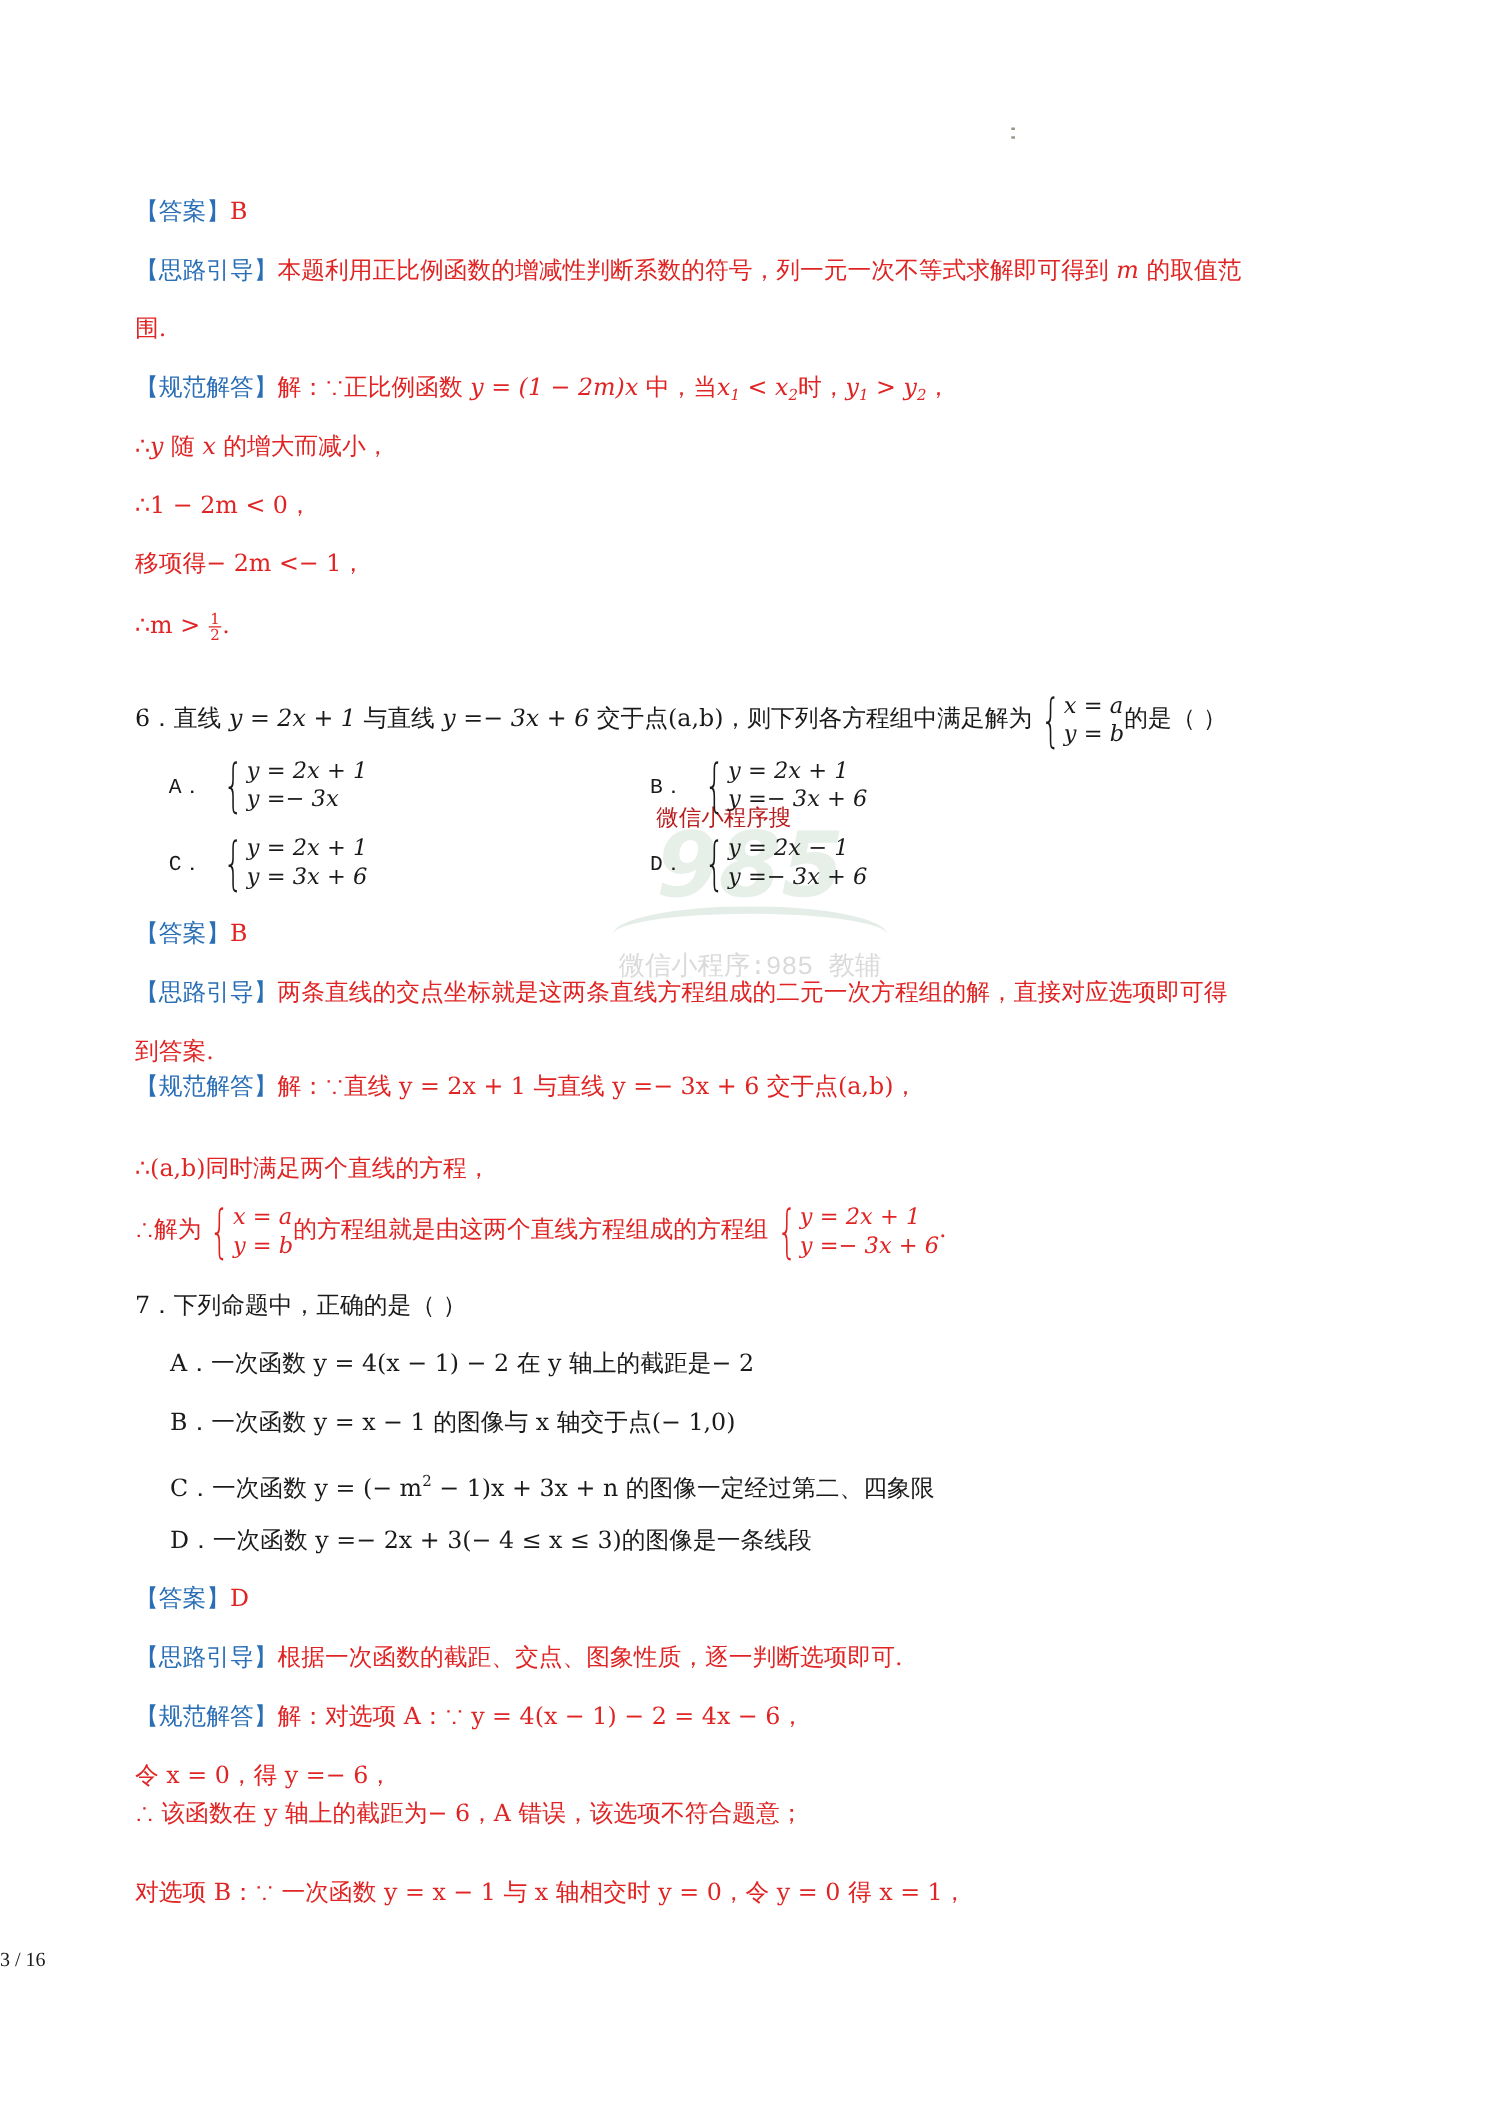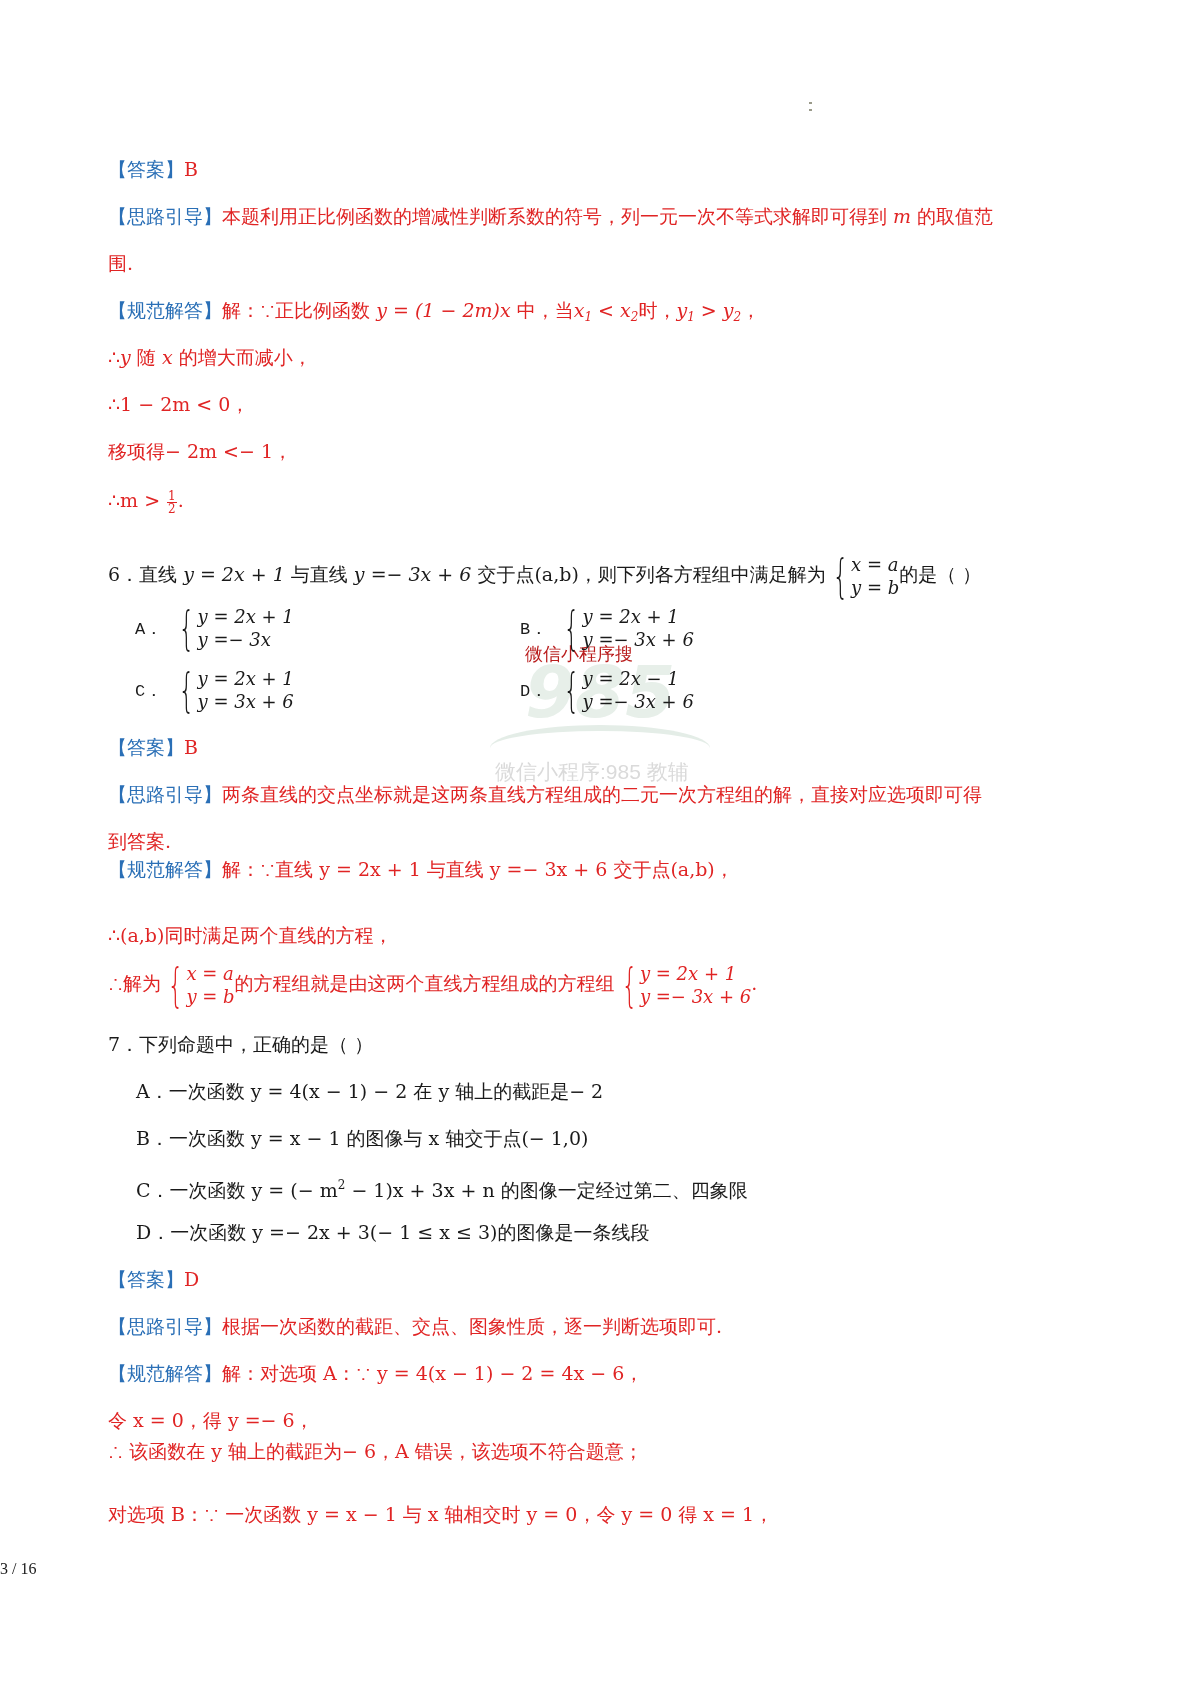--- a/index.html
+++ b/index.html
@@ -17,21 +17,21 @@
   .frac .num { border-bottom: 1px solid currentColor; padding: 0 1px; }
   .sys { display: inline-flex; align-items: center; vertical-align: middle; }
   .brace { font-size: 46px; line-height: 46px; font-weight: 200; transform: scaleX(0.55); display: inline-block; margin-right: -4px; font-family: "DejaVu Sans", sans-serif; }
   .sys-lines { display: inline-flex; flex-direction: column; font-style: italic; font-size: 18px; line-height: 23px; justify-content: center; }
   .opt { position: absolute; font-size: 19px; display: flex; align-items: center; }
   .opt .letter { margin-right: 10px; font-family: "Liberation Mono", monospace; font-size: 17px; }
   .watermark { position: absolute; left: 470px; top: 630px; width: 260px; height: 160px; pointer-events: none; }
   .wm-text-top { position: absolute; left: 55px; top: 12px; font-family: "DejaVu Sans", sans-serif; font-size: 18px; color: #b91c1c; }
   .wm-num { position: absolute; left: 55px; top: 20px; font-family: "DejaVu Sans", sans-serif; font-size: 72px; font-weight: bold; color: #e7efe9; font-style: italic; }
   .wm-book { position: absolute; left: 20px; top: 95px; width: 220px; height: 40px; border-top: 6px solid #e4ede7; border-radius: 50% 50% 0 0; }
-  .wm-text-bottom { position: absolute; left: 495px; top: 758px; font-family: Liberation Sans, sans-serif; font-size: 21px; color: #dadada; }
+  .wm-text-bottom { position: absolute; left: 495px; top: 758px; font-family: Liberation Mono, monospace; font-size: 21px; color: #dadada; }
   .dot-artifact { position: absolute; left: 809px; top: 102px; width: 3px; height: 10px; }
   .dot-artifact i { display: block; width: 3px; height: 2px; background: #9a9a8a; margin-bottom: 5px; }
   .footer { position: absolute; left: 0; width: 1190px; top: 1560px; text-align: left; font-size: 16px; font-family: "Liberation Serif", serif; }
 </style>
 </head>
 <body>
 
 <div class="dot-artifact">
     <i></i>
     <i></i>
@@ -148,21 +148,21 @@
 <div class="line black" style="top:1077px; left:136px">
   <span>A．</span><span>一次函数 y = 4(x − 1) − 2 在 y 轴上的截距是− 2</span>
 </div>
 <div class="line black" style="top:1124px; left:136px">
   <span>B．</span><span>一次函数 y = x − 1 的图像与 x 轴交于点(− 1,0)</span>
 </div>
 <div class="line black" style="top:1171px; left:136px">
   <span>C．</span><span>一次函数 y = (− m</span><span class="sup">2</span><span> − 1)x + 3x + n 的图像一定经过第二、四象限</span>
 </div>
 <div class="line black" style="top:1218px; left:136px">
-  <span>D．</span><span>一次函数 y =− 2x + 3(− 1 ≤ x ≤ 3)的图像是一条线段</span>
+  <span>D．</span><span>一次函数 y =− 2x + 3(− 4 ≤ x ≤ 3)的图像是一条线段</span>
 </div>
 
 <div class="line" style="top:1265px">
   <span class="label">【答案】</span><span class="red">D</span>
 </div>
 <div class="line" style="top:1312px">
   <span class="label">【思路引导】</span><span class="red">根据一次函数的截距、交点、图象性质，逐一判断选项即可.</span>
 </div>
 <div class="line" style="top:1359px">
   <span class="label">【规范解答】</span><span class="red">解：对选项 A：∵  y = 4(x − 1) − 2 = 4x − 6，</span>

